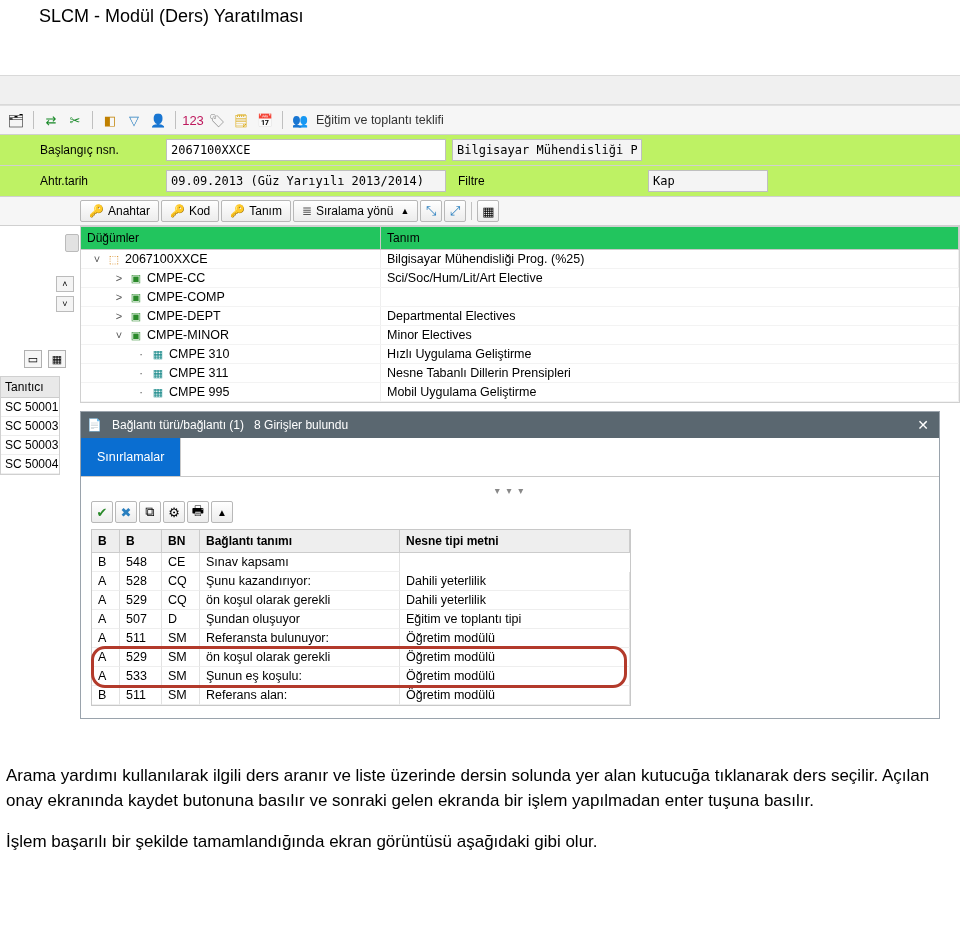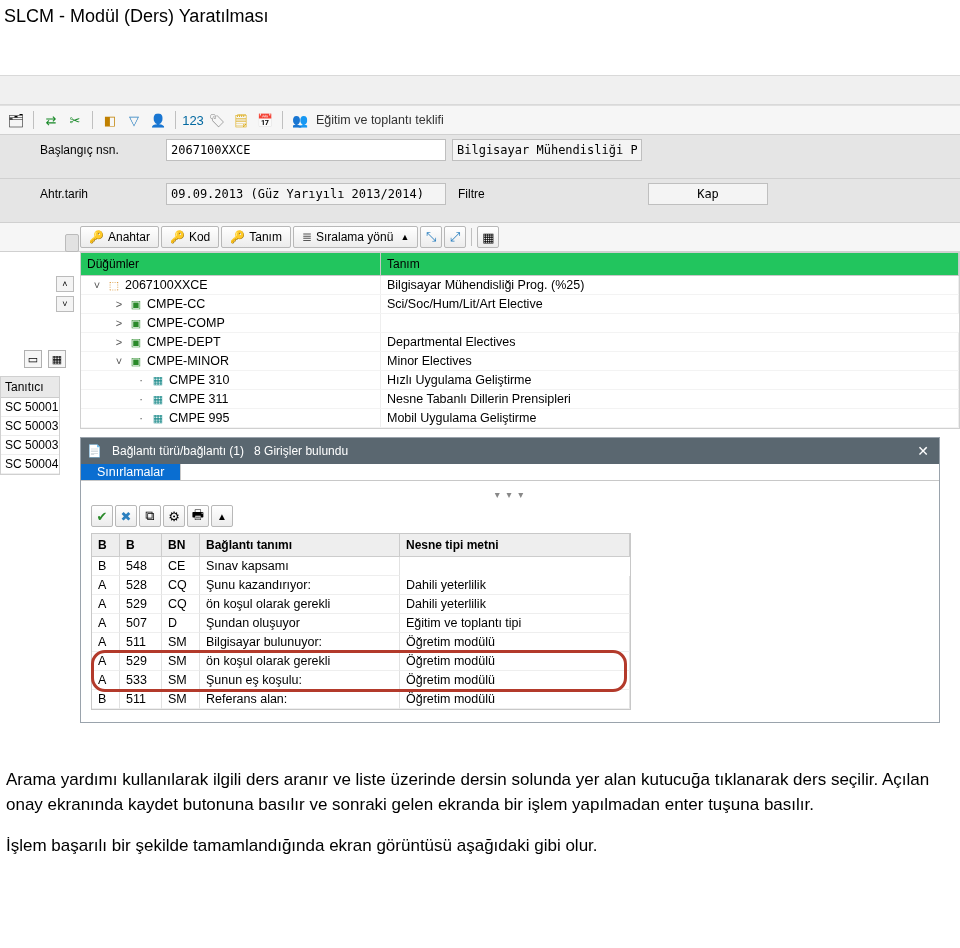--- a/index.html
+++ b/index.html
@@ -8,20 +8,21 @@
     font-family: "Segoe UI", Tahoma, sans-serif;
     font-size: 12px;
     background: #fff;
     color: #000;
     width: 960px;
   }
   .page-title {
     font-size: 18px;
     font-weight: 400;
     padding: 6px 4px 18px 4px;
+    margin-left: 35px;
   }
   .gray-strip {
     height: 30px;
     background: #f0f0f0;
     border-top: 1px solid #d9d9d9;
     border-bottom: 1px solid #d9d9d9;
     margin: 30px 0 0 0;
   }
   .toolbar {
     display: flex;
@@ -42,23 +43,23 @@
     width: 20px;
     height: 20px;
     display: flex;
     align-items: center;
     justify-content: center;
     border-radius: 2px;
     font-size: 13px;
   }
   .tb-label { font-size: 12.5px; color: #333; margin-left: 2px; }
   .filter-row {
-    background: #e5e5e5;
+    background: #bef264;
     border-bottom: 1px solid #d0d0d0;
-    padding: 4px 6px 17px 40px;
+    padding: 4px 6px 4px 40px;
     display: grid;
     grid-template-columns: 120px 280px 190px 1fr;
     align-items: center;
     gap: 6px;
     font-family: Consolas, monospace;
     font-size: 12px;
   }
   .filter-row .lbl { font-family: "Segoe UI", Tahoma, sans-serif; }
   .filter-select {
     font-family: Consolas, monospace;
@@ -227,21 +228,21 @@
     display:flex;align-items:center;justify-content:center;
     color:#fff;
     font-size: 14px;
   }
   .tabbar {
     display:flex;
     border-bottom: 1px solid #c8c8c8;
     background: #fff;
   }
   .tab {
-    padding: 1px 16px;
+    padding: 12px 16px;
     font-size: 12.5px;
     border-right: 1px solid #c8c8c8;
     background: #eee;
   }
   .tab.active {
     background: #0a6ed1;
     color: #fff;
   }
   .popup-body {
     padding: 6px 10px 12px 10px;
@@ -313,39 +314,39 @@
 <div class="toolbar">
   <span class="tb-icon">🗂</span>
   <span class="tb-sep"></span>
   <span class="tb-icon" style="color:#1a8a2a">⇄</span>
   <span class="tb-icon" style="color:#1a8a2a">✂</span>
   <span class="tb-sep"></span>
   <span class="tb-icon" style="color:#c08000">◧</span>
   <span class="tb-icon" style="color:#2a7fbf">▽</span>
   <span class="tb-icon" style="color:#1a8a2a">👤</span>
   <span class="tb-sep"></span>
-  <span class="tb-icon" style="color:#0369a1">123</span>
+  <span class="tb-icon" style="color:#be185d">123</span>
   <span class="tb-icon" style="color:#888">🏷</span>
   <span class="tb-icon" style="color:#d9a400">🗒</span>
   <span class="tb-icon" style="color:#2a7fbf">📅</span>
   <span class="tb-sep"></span>
   <span class="tb-icon" style="color:#c05000">👥</span>
   <span class="tb-label">Eğitim ve toplantı teklifi</span>
 </div>
 
 <div class="filter-row">
   <span class="lbl">Başlangıç nsn.</span>
   <input class="filter-input" value="2067100XXCE" style="">
   <input class="filter-input ro" readonly="" value="Bilgisayar Mühendisliği Prog. (%25)" style="">
 </div>
 <div class="filter-row">
   <span class="lbl">Ahtr.tarih</span>
   <input class="filter-input ro" readonly="" value="09.09.2013 (Güz Yarıyılı 2013/2014)" style="">
   <span class="lbl" style="padding-left:6px">Filtre</span>
-  <input class="filter-input ro" readonly="" style="width: 120px; text-align: center;" value="Kap">
+  <input class="filter-input ro" readonly="" style="width: 120px;" value="Kap">
 </div>
 
 <div class="secondary-tb">
   <button class="kbtn">
       <span class="ic">🔑</span>
       <span>Anahtar</span>
     </button>
   <button class="kbtn">
       <span class="ic">🔑</span>
       <span>Kod</span>
@@ -532,21 +533,21 @@
               <div>A</div>
               <div>507</div>
               <div>D</div>
               <div>Şundan oluşuyor</div>
               <div>Eğitim ve toplantı tipi</div>
             </div>
             <div class="grow">
               <div>A</div>
               <div>511</div>
               <div>SM</div>
-              <div>Bilgisayar bulunuyor:</div>
+              <div>Referansta bulunuyor:</div>
               <div>Öğretim modülü</div>
             </div>
             <div class="grow">
               <div>A</div>
               <div>529</div>
               <div>SM</div>
               <div>ön koşul olarak gerekli</div>
               <div>Öğretim modülü</div>
             </div>
             <div class="grow">

